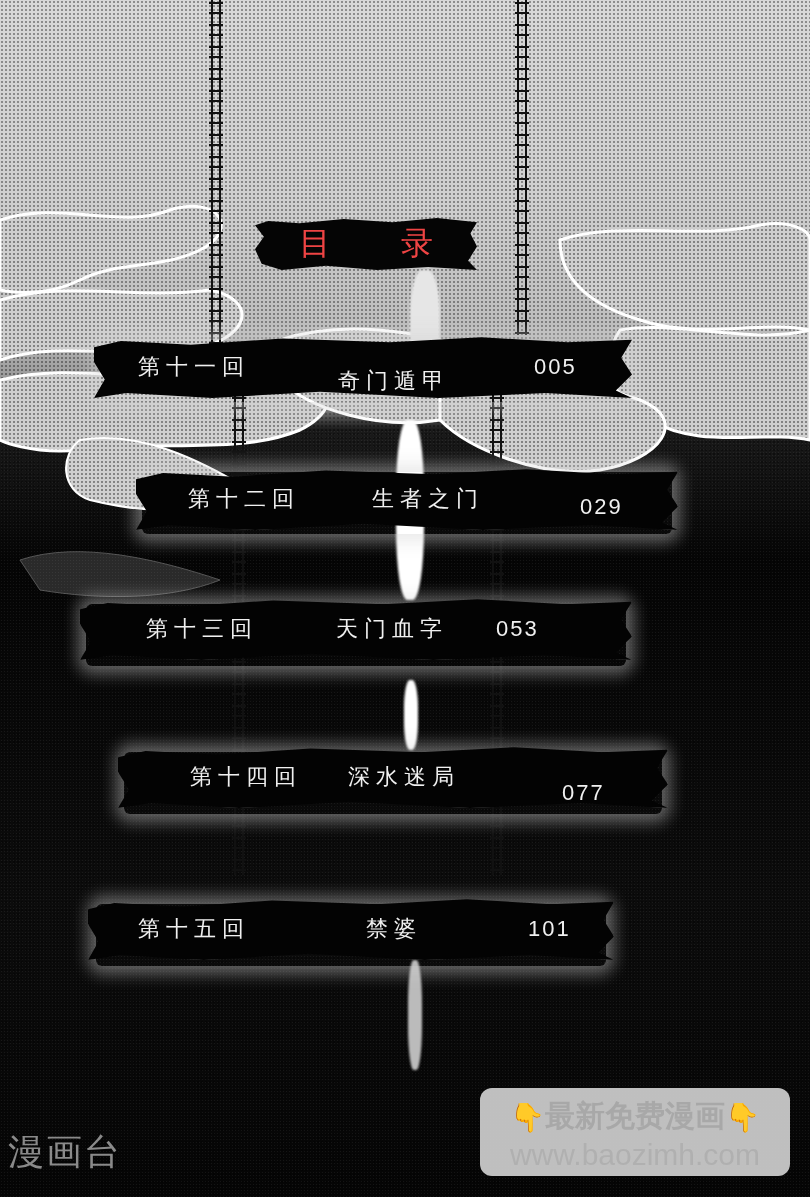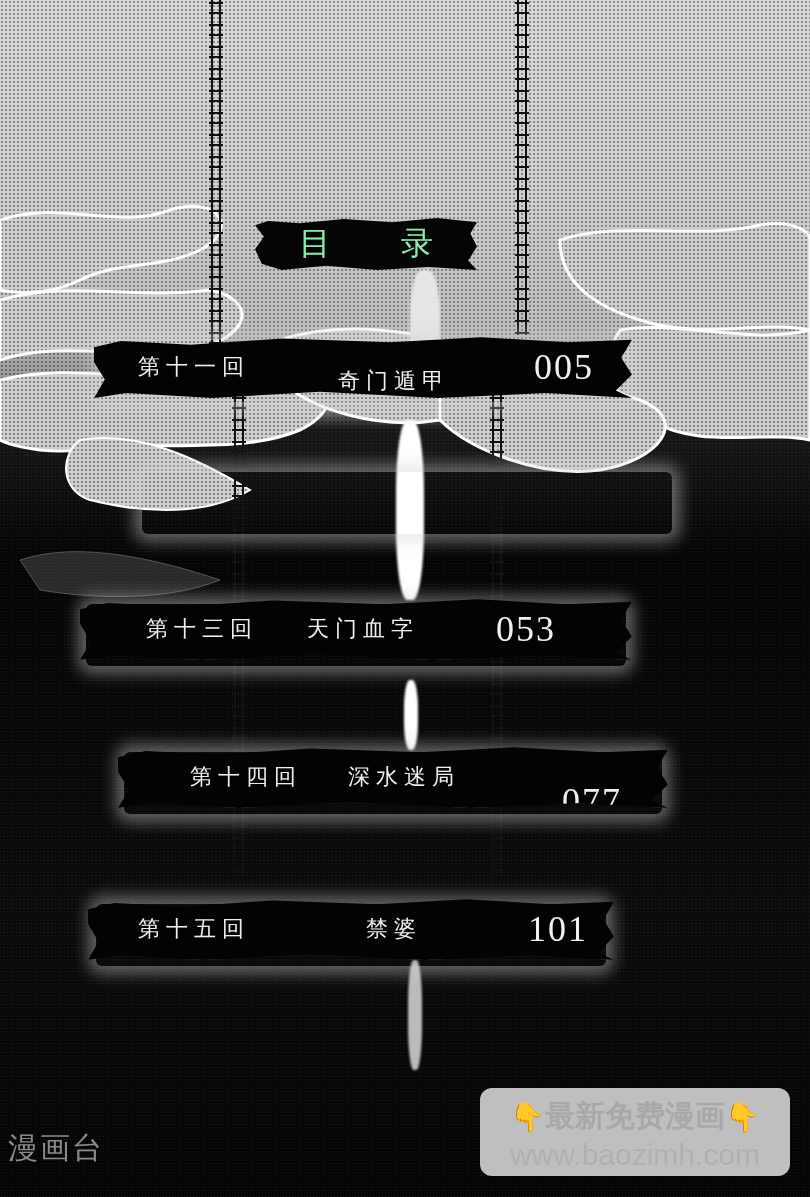--- a/index.html
+++ b/index.html
@@ -26,44 +26,44 @@
     position: absolute; background: #fff; border-radius: 40%;
     filter: blur(1px);
   }
   .title-banner {
     position: absolute; left: 255px; top: 218px; width: 222px; height: 52px;
     background: #050505;
     clip-path: polygon(0% 14%, 6% 6%, 20% 10%, 40% 2%, 62% 8%, 82% 0%, 100% 8%, 97% 30%, 100% 55%, 96% 82%, 100% 100%, 78% 94%, 55% 100%, 32% 92%, 12% 100%, 3% 88%, 0% 60%, 4% 36%);
     display: flex; align-items: center; justify-content: center;
   }
   .title-text {
-    color: #86efac; font-family: "DejaVu Sans", sans-serif; font-size: 32px; letter-spacing: 30px;
+    color: #ef4444; font-family: "DejaVu Sans", sans-serif; font-size: 32px; letter-spacing: 30px;
     margin-left: 30px; font-weight: normal;
   }
   .chapter {
     position: absolute; height: 62px; background: #030303;
     box-shadow: 0 0 14px 6px rgba(220,220,220,0.55);
     clip-path: polygon(0% 18%, 5% 8%, 18% 14%, 35% 4%, 55% 10%, 72% 2%, 88% 10%, 100% 6%, 98% 35%, 100% 62%, 97% 88%, 100% 100%, 84% 92%, 64% 100%, 42% 90%, 22% 100%, 6% 92%, 0% 100%, 2% 70%, 0% 42%);
   }
   .chapter-glow {
     position: absolute; height: 62px; border-radius: 6px;
     box-shadow: 0 0 16px 8px rgba(210,210,210,0.45);
     background: transparent;
   }
   .chapter-inner {
     position: absolute; left: 0; top: 0; right: 0; bottom: 0;
     display: flex; align-items: center;
     font-family: "DejaVu Sans", sans-serif; color: #f0f0f0; font-size: 22px;
   }
   .ch-num { position: absolute; letter-spacing: 6px; }
   .ch-name { position: absolute; letter-spacing: 6px; }
-  .ch-page { position: absolute; font-family: Liberation Serif, serif; font-size: 36px; letter-spacing: 2px; }
+  .ch-page { position: absolute; font-family: Liberation Sans, sans-serif; font-size: 22px; letter-spacing: 2px; }
   .logo {
     position: absolute; left: 8px; top: 1128px; color: #8a8a8a;
-    font-family: "DejaVu Sans", sans-serif; font-size: 30px; letter-spacing: 2px;
+    font-family: "DejaVu Sans", sans-serif; font-size: 36px; letter-spacing: 2px;
   }
   .promo {
     position: absolute; left: 480px; top: 1088px; width: 310px; height: 88px;
     background: rgba(205,205,205,0.93); border-radius: 12px;
   }
   .promo-line1 {
     position: absolute; left: 0; right: 0; top: 8px; text-align: center;
     font-family: "DejaVu Sans", sans-serif; font-size: 30px; color: #a8a8a8; font-weight: bold;
   }
   .promo-hand {
@@ -116,26 +116,33 @@
   <div class="chapter-glow" style="left:100px; top:340px; width:526px;"></div>
   <div class="chapter" style="left:94px; top:336px; width:538px;">
     <div class="chapter-inner">
       <span class="ch-num" style="left:44px;">第十一回</span>
       <span class="ch-name" style="left:244px;margin-top:27px;">奇门遁甲</span>
       <span class="ch-page" style="left:440px;">005</span>
     </div>
   </div>
 
   <div class="chapter-glow" style="left:142px; top:472px; width:530px;"></div>
+  <div class="chapter" style="left:136px; top:468px; width:542px;">
+    <div class="chapter-inner">
+      <span class="ch-num" style="left:52px;">第十二回</span>
+      <span class="ch-name" style="left:236px;">生者之门</span>
+      <span class="ch-page" style="left:444px; top:26px;">029</span>
+    </div>
+  </div>
 
   <div class="chapter-glow" style="left:86px; top:604px; width:540px;"></div>
   <div class="chapter" style="left:80px; top:598px; width:552px;">
     <div class="chapter-inner">
       <span class="ch-num" style="left:66px;">第十三回</span>
-      <span class="ch-name" style="left:227px;">天门血字</span>
+      <span class="ch-name" style="left:256px;">天门血字</span>
       <span class="ch-page" style="left:416px;">053</span>
     </div>
   </div>
 
   <div class="chapter-glow" style="left:124px; top:752px; width:538px;"></div>
   <div class="chapter" style="left:118px; top:746px; width:550px;">
     <div class="chapter-inner">
       <span class="ch-num" style="left:56px;margin-left:16px;">第十四回</span>
       <span class="ch-name" style="left:230px;">深水迷局</span>
       <span class="ch-page" style="left:444px; top:34px;">077</span>

